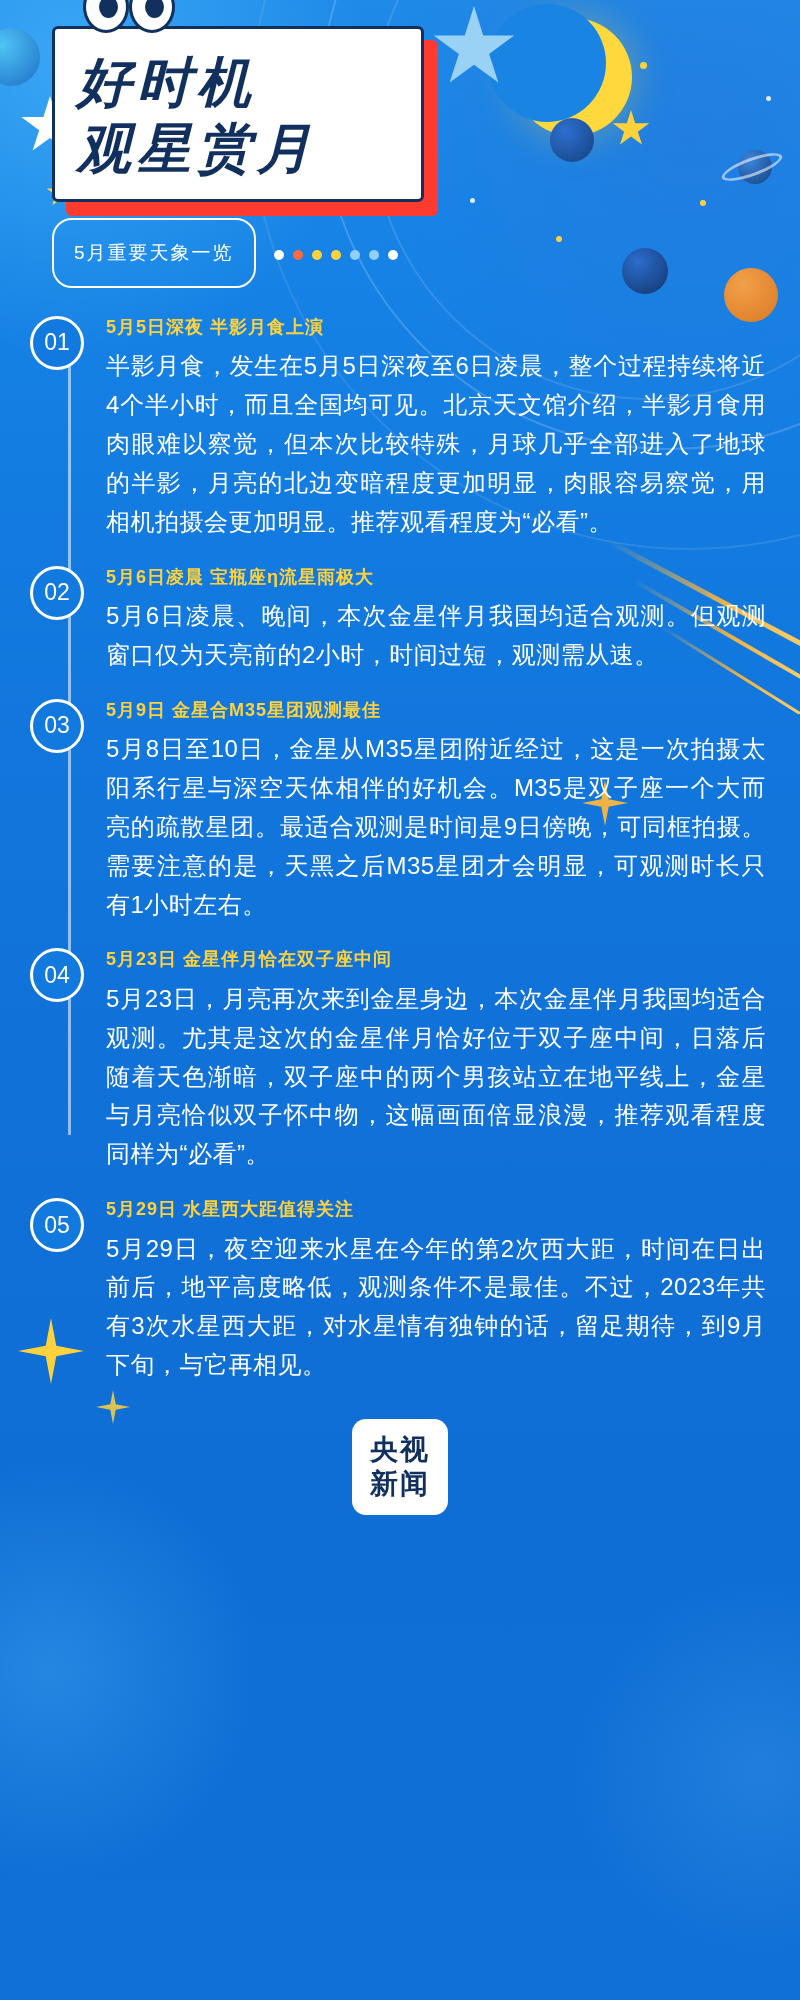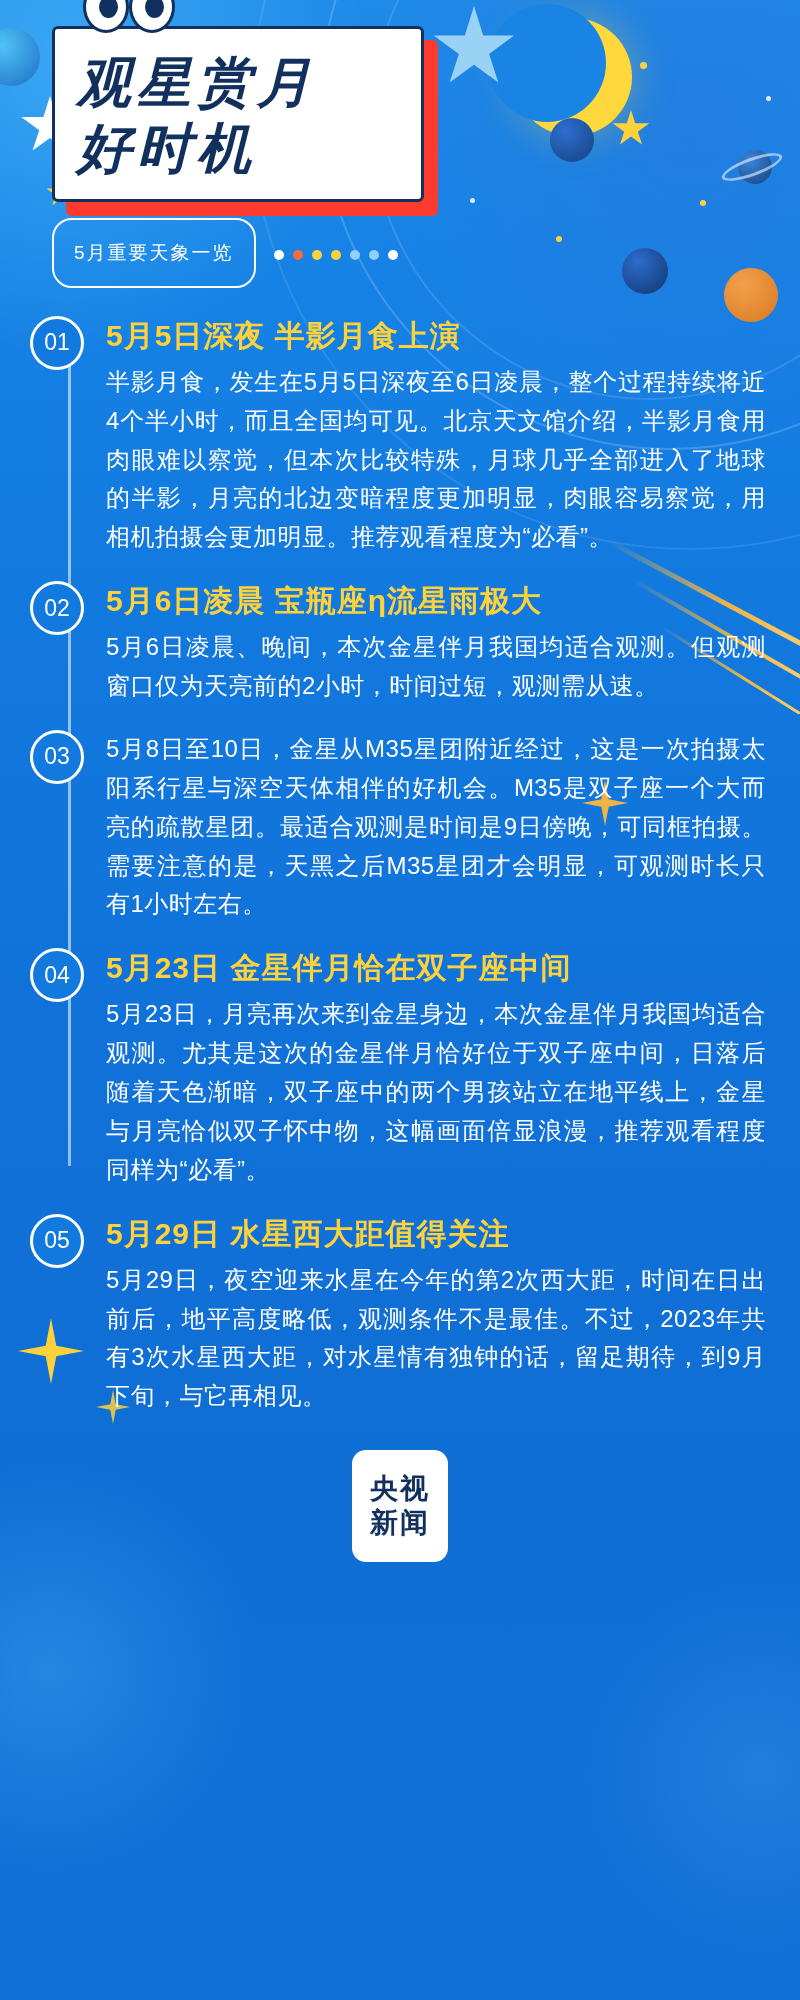--- a/index.html
+++ b/index.html
@@ -233,21 +233,21 @@
     font-size: 23px;
     display: flex;
     align-items: center;
     justify-content: center;
     margin-right: 22px;
     margin-top: 2px;
   }
   .body { flex: 1 1 auto; padding-top: 2px; }
   .item-title {
     color: #ffd23c;
-    font-size: 30px;
+    font-size: 18px;
     font-weight: bold;
     letter-spacing: 1px;
     margin-bottom: 8px;
     line-height: 1.3;
   }
   .item-text {
     color: #ffffff;
     font-size: 24px;
     line-height: 1.62;
     letter-spacing: .5px;
@@ -257,21 +257,21 @@
   
   .footer {
     position: relative;
     z-index: 6;
     display: flex;
     justify-content: center;
     margin-top: 34px;
   }
   .logo {
     width: 96px;
-    height: 112px;
+    height: 96px;
     border-radius: 14px;
     background: #ffffff;
     color: #12305e;
     display: flex;
     flex-direction: column;
     align-items: center;
     justify-content: center;
     line-height: 1.22;
     font-size: 28px;
     font-weight: bold;
@@ -325,22 +325,22 @@
   <div class="header">
     <div class="title-card">
       <div class="eyes">
         <div class="eye l">
             <div class="pupil"></div>
           </div>
         <div class="eye r">
             <div class="pupil"></div>
           </div>
       </div>
+      <div class="title-line">好时机</div>
       <div class="title-line">观星赏月</div>
-      <div class="title-line">好时机</div>
     </div>
     <span class="subtitle-pill">5月重要天象一览</span>
     <span class="dots">
       <span style="background:#ffffff"></span>
       <span style="background:#ff6a3d"></span>
       <span style="background:#ffd23c"></span>
       <span style="background:#ffd23c"></span>
       <span style="background:#8fd0ff"></span>
       <span style="background:#8fd0ff"></span>
       <span style="background:#ffffff"></span>
@@ -362,20 +362,21 @@
       <div class="num">02</div>
       <div class="body">
         <div class="item-title">5月6日凌晨 宝瓶座η流星雨极大</div>
         <div class="item-text">5月6日凌晨、晚间，本次金星伴月我国均适合观测。但观测窗口仅为天亮前的2小时，时间过短，观测需从速。</div>
       </div>
     </div>
 
     <div class="item">
       <div class="num">03</div>
       <div class="body">
+        <div class="item-title">5月9日 金星合M35星团观测最佳</div>
         <div class="item-text">5月8日至10日，金星从M35星团附近经过，这是一次拍摄太阳系行星与深空天体相伴的好机会。M35是双子座一个大而亮的疏散星团。最适合观测是时间是9日傍晚，可同框拍摄。需要注意的是，天黑之后M35星团才会明显，可观测时长只有1小时左右。</div>
       </div>
     </div>
 
     <div class="item">
       <div class="num">04</div>
       <div class="body">
         <div class="item-title">5月23日 金星伴月恰在双子座中间</div>
         <div class="item-text">5月23日，月亮再次来到金星身边，本次金星伴月我国均适合观测。尤其是这次的金星伴月恰好位于双子座中间，日落后随着天色渐暗，双子座中的两个男孩站立在地平线上，金星与月亮恰似双子怀中物，这幅画面倍显浪漫，推荐观看程度同样为“必看”。</div>
       </div>

